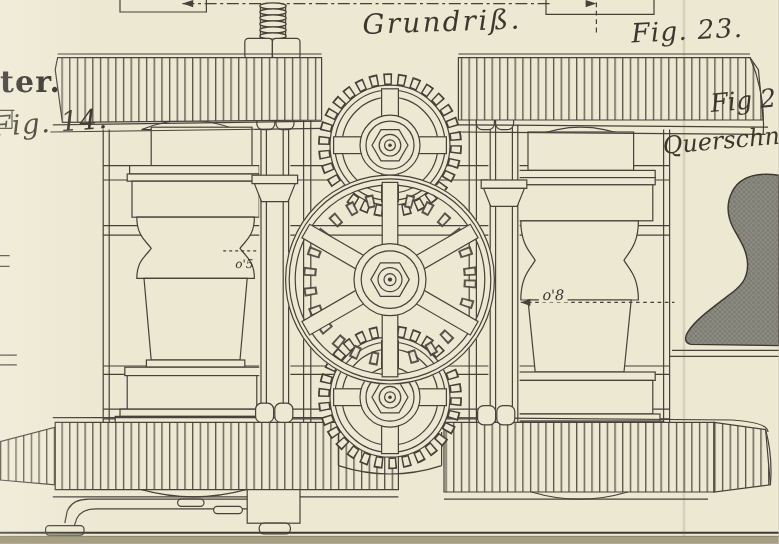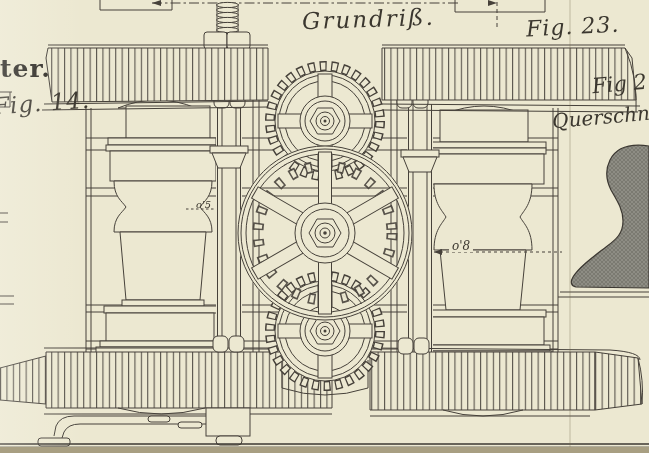--- a/index.html
+++ b/index.html
@@ -7,21 +7,21 @@
          font-family:"DejaVu Serif", serif;}
   .stage svg{position:absolute;left:0;top:0;}
   .lbl{position:absolute;color:#3b372f;white-space:nowrap;line-height:1;}
   .script{font-family:"DejaVu Serif", serif;font-style:italic;}
   #lbl-grundriss{left:302px;top:8px;font-size:23px;letter-spacing:2px;transform:rotate(-2deg);}
   #lbl-fig23{left:526px;top:16px;font-size:22px;letter-spacing:1px;transform:rotate(-3deg);}
   #lbl-ter{left:0px;top:56px;font-size:25px;font-weight:bold;letter-spacing:1px;color:#2e2b25;}
   #lbl-fig14{left:-7px;top:92px;font-size:23px;letter-spacing:1px;transform:rotate(-4deg);}
   #lbl-fig2{left:592px;top:74px;font-size:21px;transform:rotate(-5deg);}
   #lbl-quer{left:552px;top:106px;font-size:20px;transform:rotate(-5deg);}
-  #lbl-dim5{left:196px;top:200px;font-size:10px;}
+  #lbl-dim5{left:196px;top:216px;font-size:10px;}
   #lbl-dim8{left:449px;top:240px;font-size:12px;background:#ece8d1;padding:0 3px;}
   .below-strip{position:absolute;left:0;top:447px;width:649px;height:6px;background:#a89f82;}
   .fold{position:absolute;left:569px;top:0;width:2px;height:453px;background:rgba(110,100,70,.18);}
   .left-light{position:absolute;left:0;top:0;width:84px;height:453px;
               background:linear-gradient(90deg,rgba(255,255,250,.20),rgba(255,255,250,0));}
 </style>
 </head>
 <body>
 
 <div class="stage">

